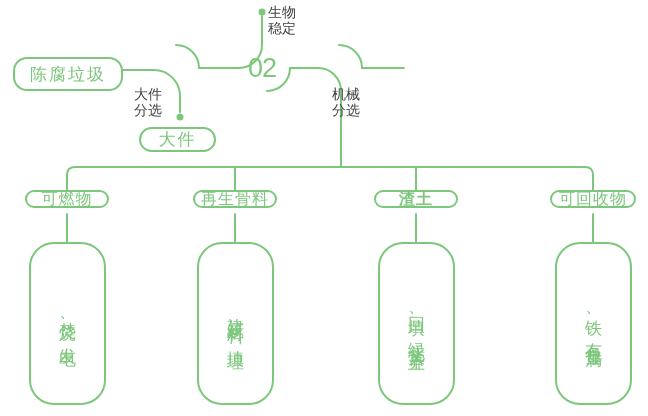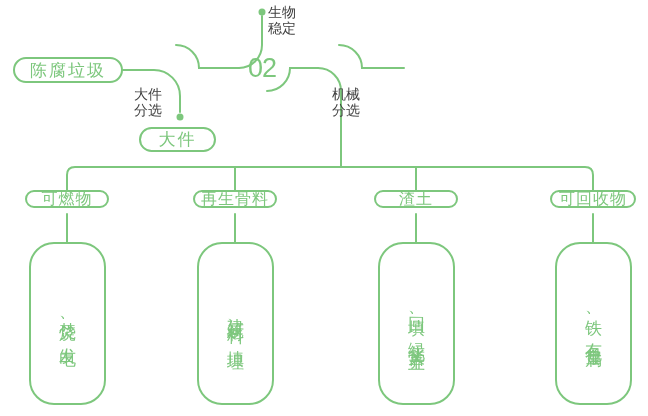--- a/index.html
+++ b/index.html
@@ -26,26 +26,26 @@
     border: 2px solid #7DC77D;
     border-radius: 14px;
     background: #ffffff;
     display: flex;
     align-items: center;
     justify-content: center;
     color: #7DC77D;
     letter-spacing: 2px;
     white-space: nowrap;
   }
-  .source-pill   { left: 13px;  top: 57px;  width: 110px; height: 26px; font-size: 17px; }
+  .source-pill   { left: 13px;  top: 57px;  width: 110px; height: 34px; font-size: 17px; }
   .bulky-pill    { left: 139px; top: 127px; width: 77px;  height: 25px; font-size: 17px; }
   .cat-pill      { top: 190px; height: 18px; font-size: 16px; letter-spacing: 1px; border-radius: 12px; }
   .cat-1 { left: 25px;  width: 84px; }
   .cat-2 { left: 193px; width: 84px; }
-  .cat-3 { left: 374px; width: 84px; }
+  .cat-3 { left: 374px; width: 84px; font-weight: bold; }
   .cat-4 { left: 550px; width: 86px; }
 
   .step-number {
     position: absolute;
     top: 53px;
     width: 46px;
     height: 30px;
     display: flex;
     align-items: center;
     justify-content: center;

